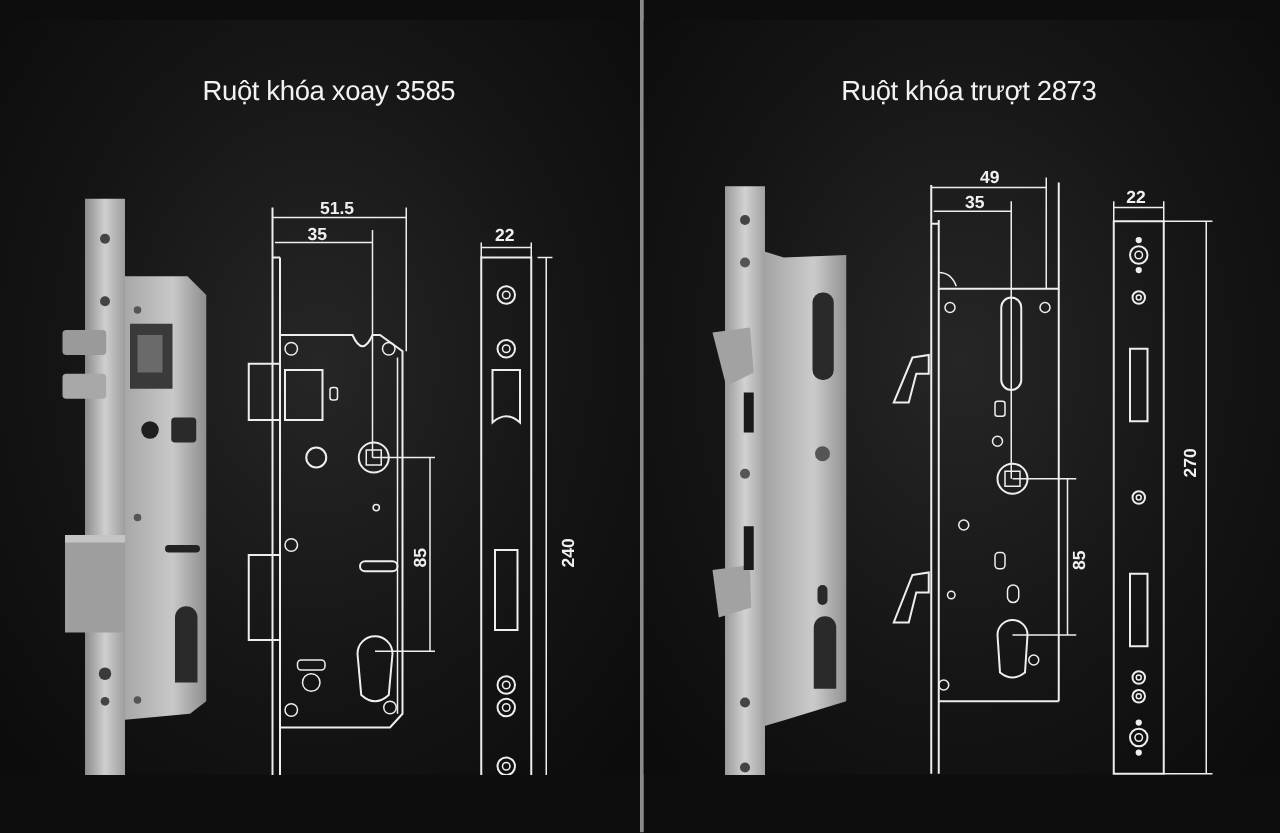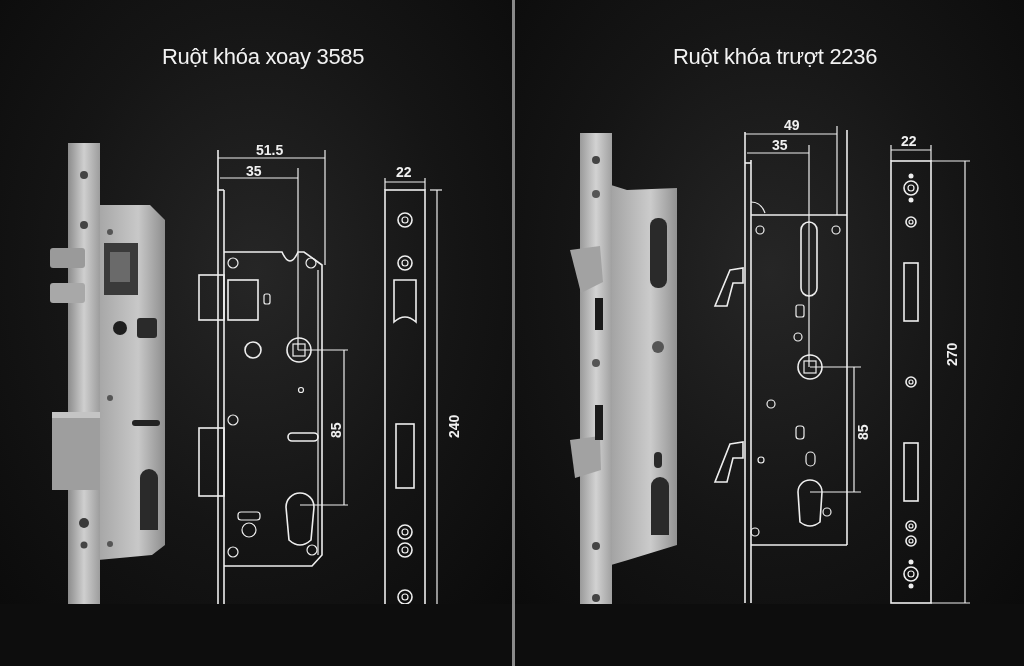--- a/index.html
+++ b/index.html
@@ -1,17 +1,17 @@
 <!DOCTYPE html>
 <html><head>
 <meta charset="utf-8">
 <style>
   html,body{margin:0;padding:0;background:#0d0d0d;}
   body{width:1024px;height:666px;overflow:hidden;position:relative;font-family:"Liberation Sans",sans-serif;}
-  .panel{position:absolute;top:0;height:604px;width:512px;overflow:hidden;}
+  .panel{position:absolute;top:16px;height:604px;width:512px;overflow:hidden;}
   .panel.left{left:0;background:radial-gradient(ellipse at 50% 45%,#262626 0%,#151515 55%,#0b0b0b 100%);}
   .panel.right{left:515px;width:509px;background:radial-gradient(ellipse at 50% 45%,#262626 0%,#151515 55%,#0b0b0b 100%);}
   .divider{position:absolute;left:512px;top:0;width:3px;height:666px;background:#8a8a8a;}
   .title{position:absolute;top:44px;color:#f2f2f2;font-size:22px;font-weight:normal;letter-spacing:-0.3px;}
   .left .title{left:162px;}
   .right .title{left:158px;}
   svg{position:absolute;top:0;left:0;}
   .dim{fill:#f0f0f0;font-family:"Liberation Sans",sans-serif;font-size:14px;font-weight:bold;}
   .ln{stroke:#eeeeee;fill:none;stroke-width:1.6;}
   .ln2{stroke:#eeeeee;fill:none;stroke-width:1.2;}
@@ -116,21 +116,21 @@
         <circle class="ln2" cx="405" cy="597" r="3"></circle>
     </g>
     <text class="dim" x="396" y="177">22</text>
     <text class="dim" transform="translate(459,438) rotate(-90)">240</text>
   </svg>
 </div>
 
 <div class="divider"></div>
 
 <div class="panel right">
-  <div class="title">Ruột khóa trượt 2236</div>
+  <div class="title">Ruột khóa trượt 2873</div>
 
   <svg width="509" height="666">
     <defs>
       <linearGradient id="metalC" x1="0" x2="1" y1="0" y2="0">
         <stop offset="0" stop-color="#9a9a9a"></stop>
           <stop offset="0.5" stop-color="#d2d2d2"></stop>
           <stop offset="1" stop-color="#a0a0a0"></stop>
       </linearGradient>
       <linearGradient id="metalD" x1="0" x2="1" y1="0" y2="0">
         <stop offset="0" stop-color="#a3a3a3"></stop>

